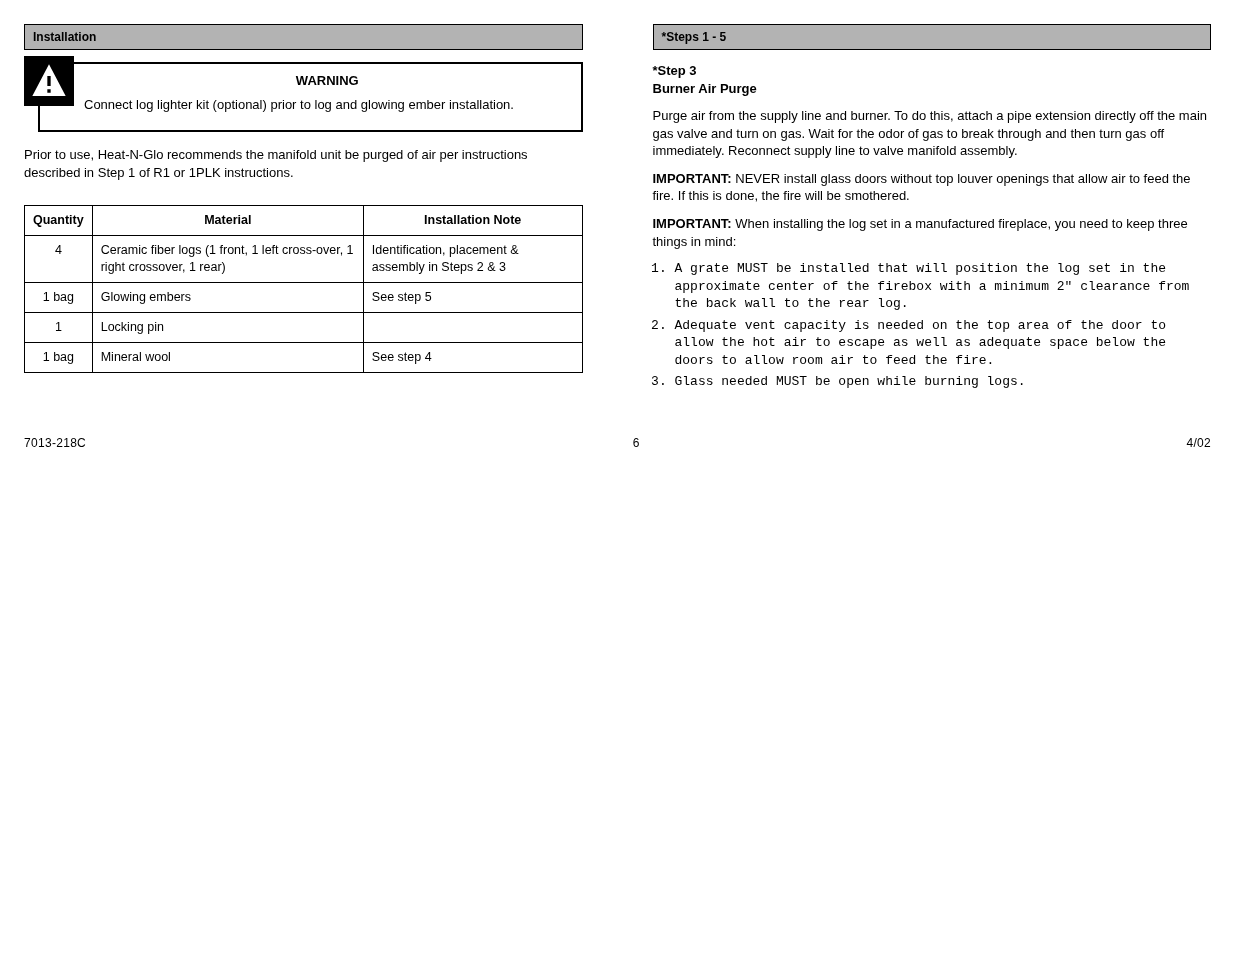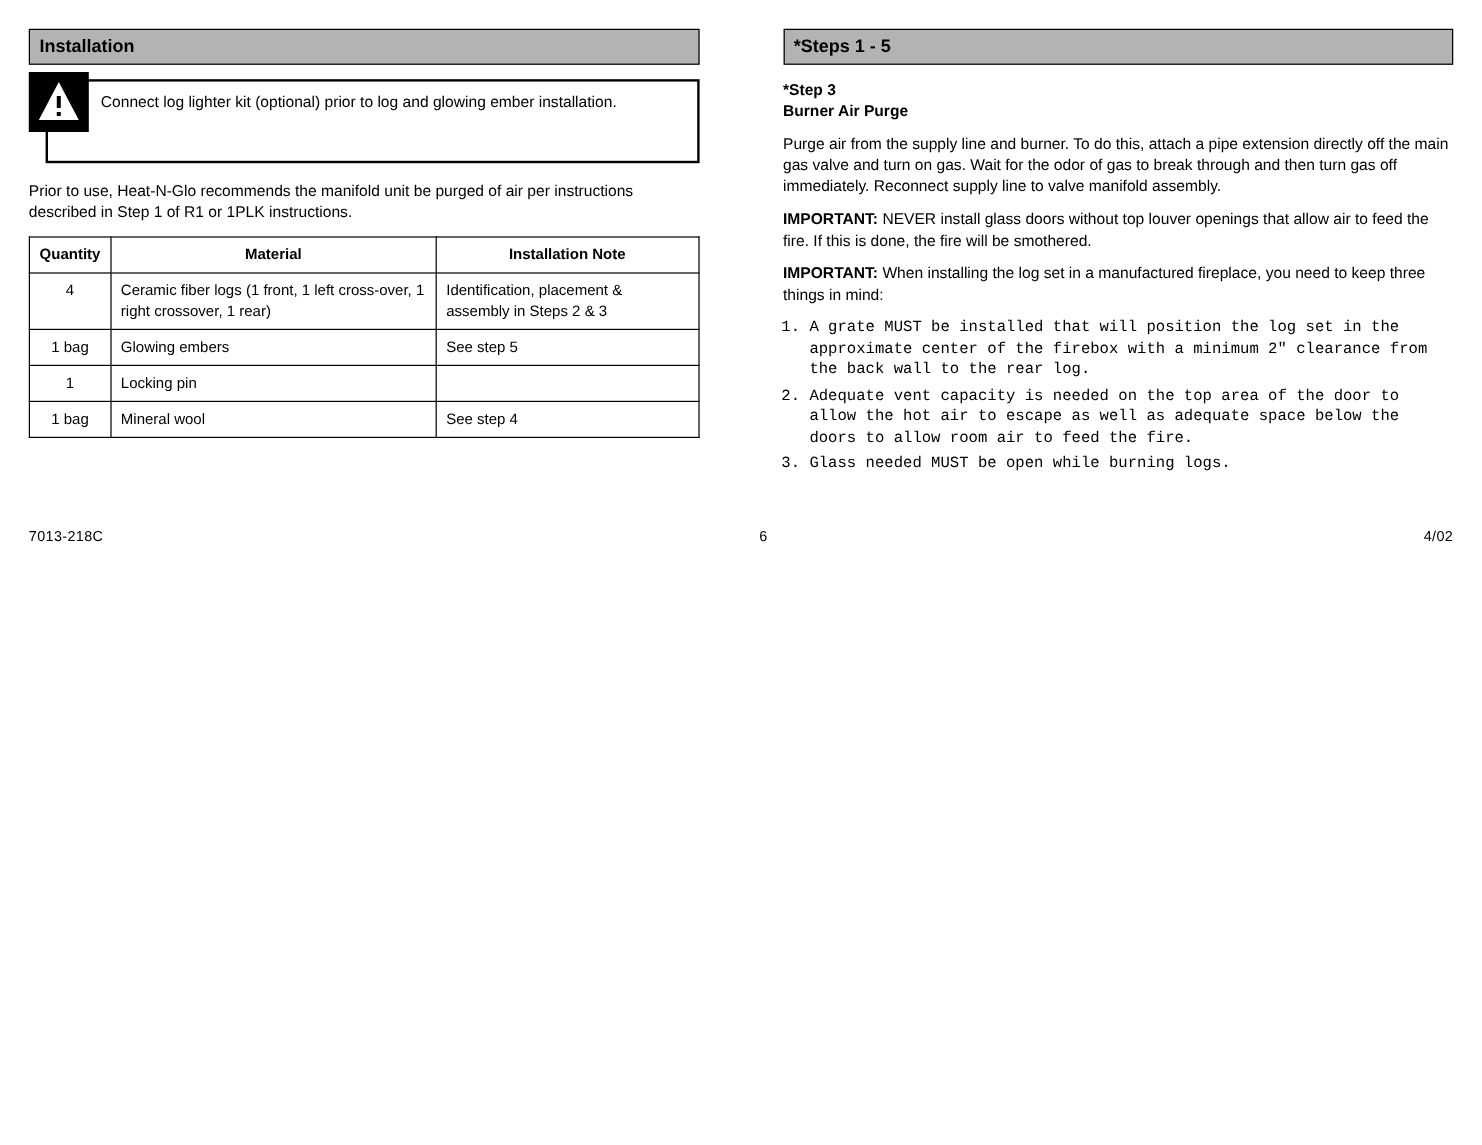--- a/index.html
+++ b/index.html
@@ -17,21 +17,21 @@
     gap: 70px;
   }
   .col {
     flex: 1 1 0;
   }
   .sect-hdr {
     border: 1px solid #000;
     background: #b3b3b3;
     padding: 4px 8px;
     font-weight: bold;
-    font-size: 15px;
+    font-size: 12px;
     margin-bottom: 12px;
   }
   .warn-wrap { position: relative; margin-bottom: 14px; }
   .warn-box {
     border: 2px solid #000;
     padding: 8px 10px 10px 44px;
     margin-left: 14px;
     min-height: 70px;
   }
   .warn-box .title {
@@ -44,21 +44,21 @@
     top: -6px; left: 0;
     width: 50px; height: 50px;
     background: #000;
     display: flex; align-items: center; justify-content: center;
   }
   .warn-icon svg { width: 40px; height: 40px; fill: #fff; }
   .para { margin: 10px 0; }
   table.parts {
     width: 100%;
     border-collapse: collapse;
-    margin-top: 12px;
+    margin-top: 24px;
   }
   table.parts td, table.parts th {
     border: 1px solid #000;
     padding: 6px 8px;
     vertical-align: top;
     text-align: left;
     font-size: 12.5px;
   }
   table.parts th { font-weight: bold; text-align: center; }
   table.parts td.c { text-align: center; }
@@ -93,20 +93,21 @@
   <div class="col">
     <div class="sect-hdr">Installation</div>
 
     <div class="warn-wrap">
       <div class="warn-icon">
         <svg viewBox="0 0 24 24">
             <path d="M12 2 L22 21 H2 Z M11 9v6h2V9h-2zm0 8v2h2v-2h-2z"></path>
           </svg>
       </div>
       <div class="warn-box">
+        <div class="title">WARNING</div>
         <div>Connect log lighter kit (optional) prior to log and glowing ember installation.</div>
       </div>
     </div>
 
     <div class="para">Prior to use, Heat-N-Glo recommends the manifold unit be purged of air per instructions described in Step 1 of R1 or 1PLK instructions.</div>
 
     <table class="parts">
       <thead>
         <tr>
           <th>Quantity</th>

